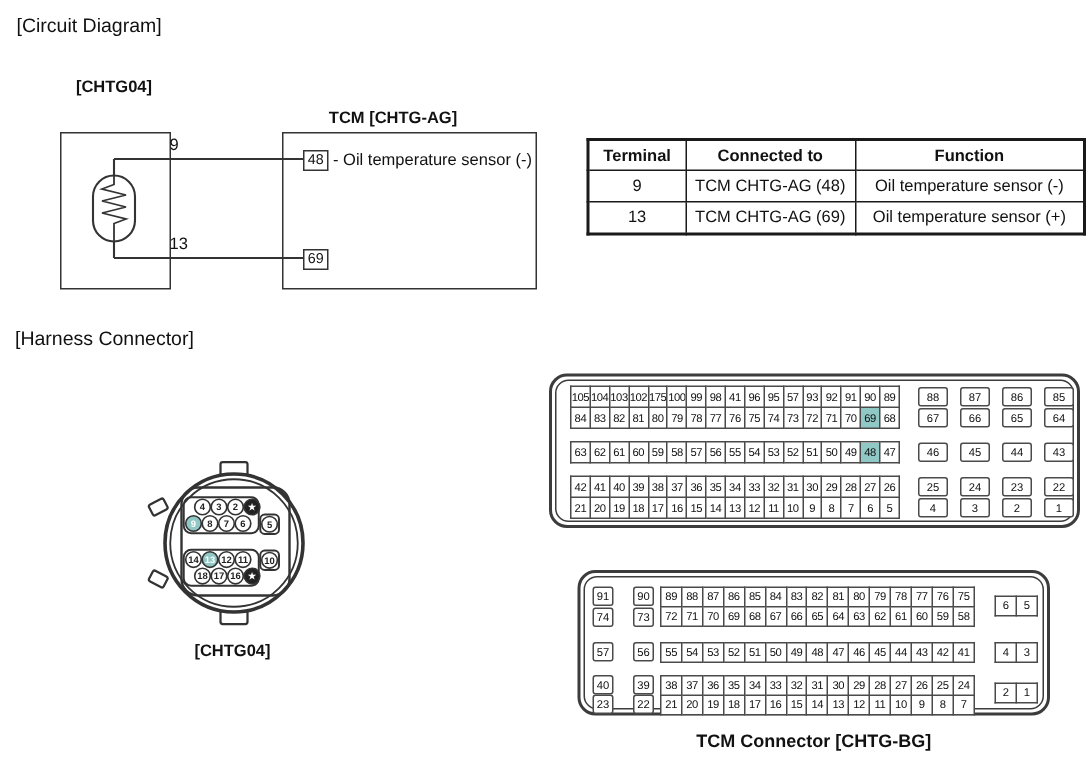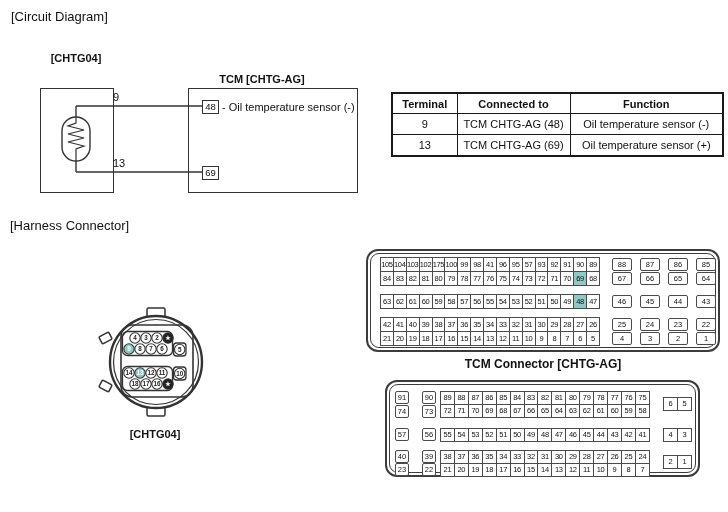--- a/index.html
+++ b/index.html
@@ -301,21 +301,20 @@
       </table>
       <div class="sbox" style="left: 244px; top: 67px; width: 20px; height: 13px;">25</div>
       <div class="sbox" style="left: 272px; top: 67px; width: 20px; height: 13px;">24</div>
       <div class="sbox" style="left: 300px; top: 67px; width: 20px; height: 13px;">23</div>
       <div class="sbox" style="left: 328px; top: 67px; width: 20px; height: 13px;">22</div>
       <div class="sbox" style="left: 244px; top: 81px; width: 20px; height: 13px;">4</div>
       <div class="sbox" style="left: 272px; top: 81px; width: 20px; height: 13px;">3</div>
       <div class="sbox" style="left: 300px; top: 81px; width: 20px; height: 13px;">2</div>
       <div class="sbox" style="left: 328px; top: 81px; width: 20px; height: 13px;">1</div>
     </div>
-  <div class="conn-caption" style="left:366px;top:357px;width:354px">TCM Connector [CHTG-AG]</div>
 
   <div class="conn" id="conn-bg" style="left:385px;top:380px;width:315px;height:97px">
     <div class="conn-inner"></div>
   <table class="pin-table bg-cells" style="width: 210px; left: 53px; top: 9px;">
         <tbody>
           <tr>
             <td>89</td>
             <td>88</td>
             <td>87</td>
             <td>86</td>
@@ -437,14 +436,15 @@
       <div class="sbox" style="left: 35px; top: 81px; width: 14px; height: 13px;">22</div>
       <table class="pin-table bg-cells" style="width: 29px; left: 276px; top: 73px;">
         <tbody>
           <tr>
             <td>2</td>
             <td>1</td>
           </tr>
         </tbody>
       </table>
     </div>
+  <div class="conn-caption" style="left:385px;top:487px;width:315px">TCM Connector [CHTG-BG]</div>
 
 </div>
 
 </body></html>

